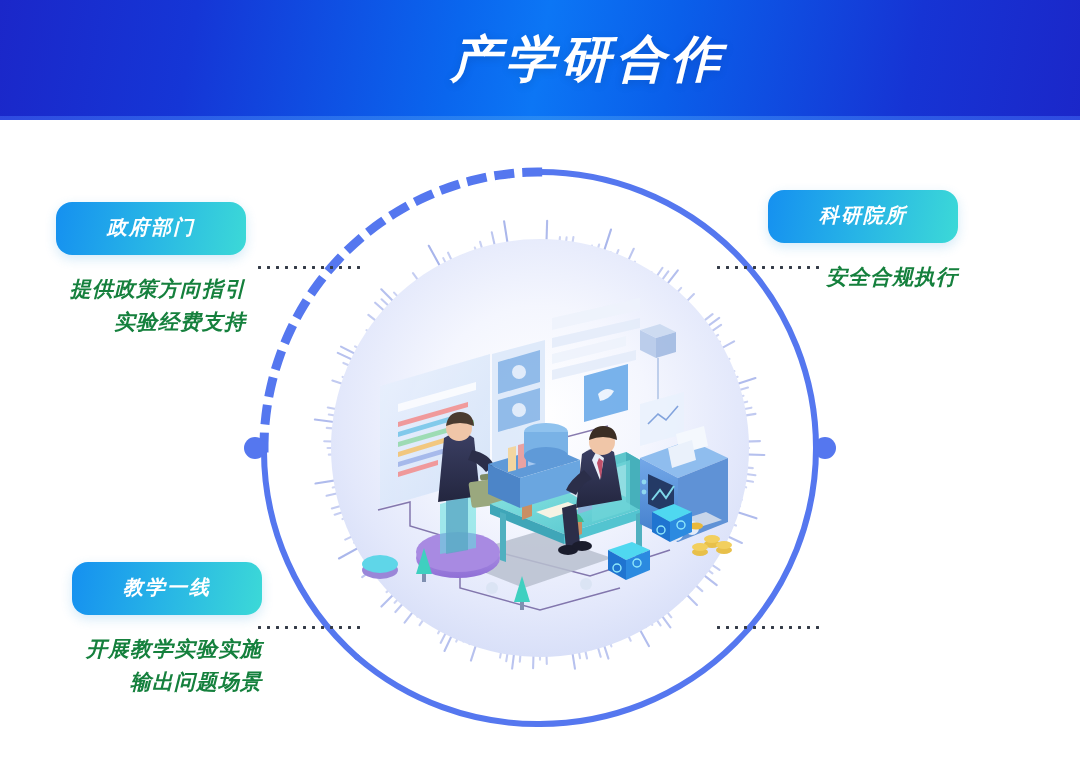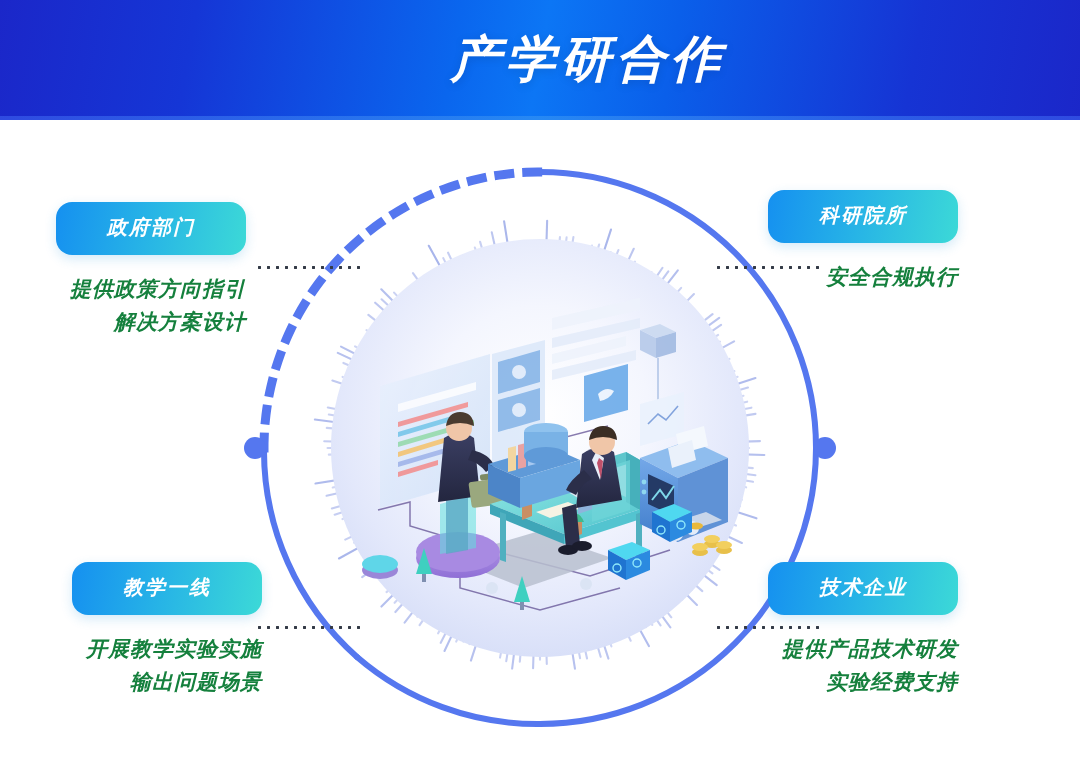--- a/index.html
+++ b/index.html
@@ -618,40 +618,33 @@
 
   <div class="dots tl"></div>
   <div class="dots tr"></div>
   <div class="dots bl"></div>
   <div class="dots br"></div>
 
   <div class="quad tl">
     <div class="pill">政府部门</div>
     <div class="desc">
       <div>提供政策方向指引</div>
-      <div>解决方案设计</div>
+      <div>实验经费支持</div>
     </div>
   </div>
 
   <div class="quad tr">
     <div class="pill">科研院所</div>
     <div class="desc">
       <div>安全合规执行</div>
     </div>
   </div>
 
   <div class="quad bl">
     <div class="pill">教学一线</div>
     <div class="desc">
       <div>开展教学实验实施</div>
       <div>输出问题场景</div>
     </div>
   </div>
 
-  <div class="quad br">
-    <div class="pill">技术企业</div>
-    <div class="desc">
-      <div>提供产品技术研发</div>
-      <div>实验经费支持</div>
-    </div>
-  </div>
 
 </div>
 
 </body></html>

